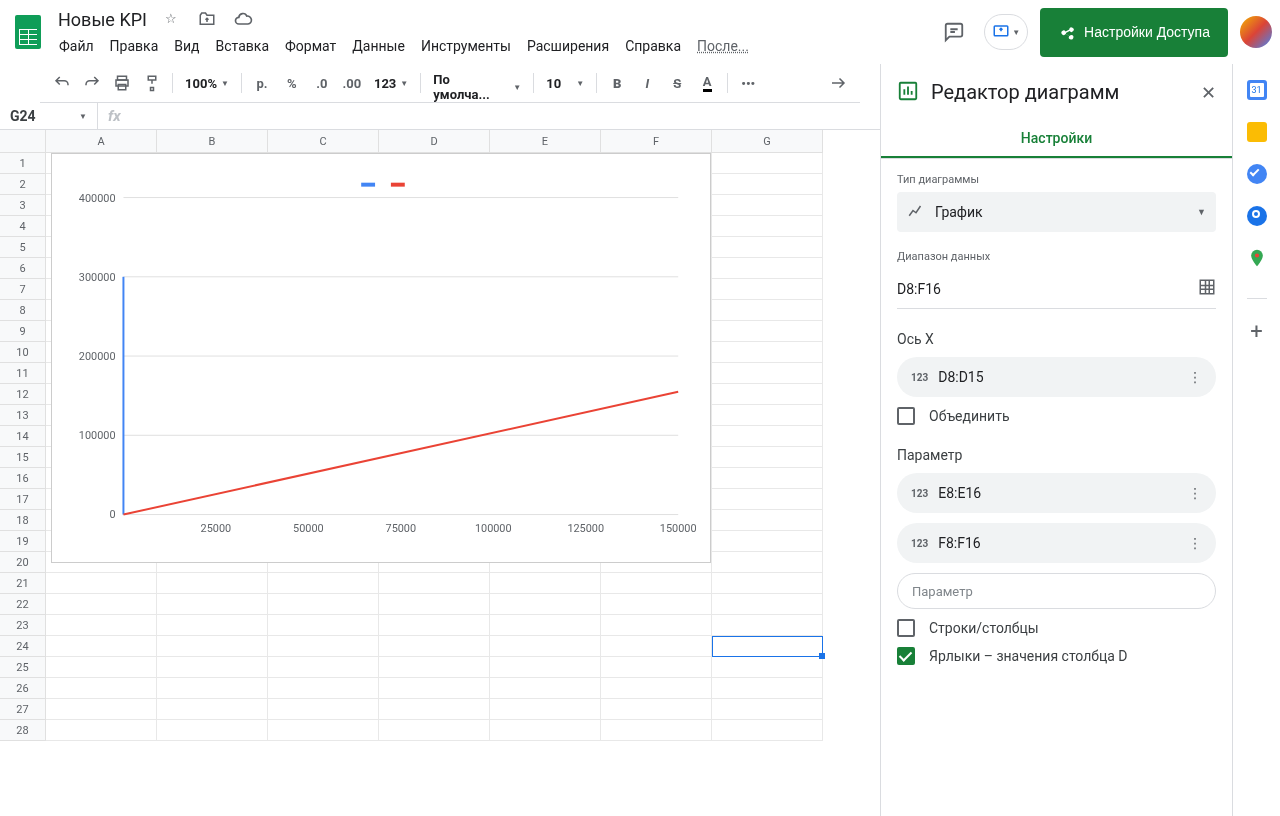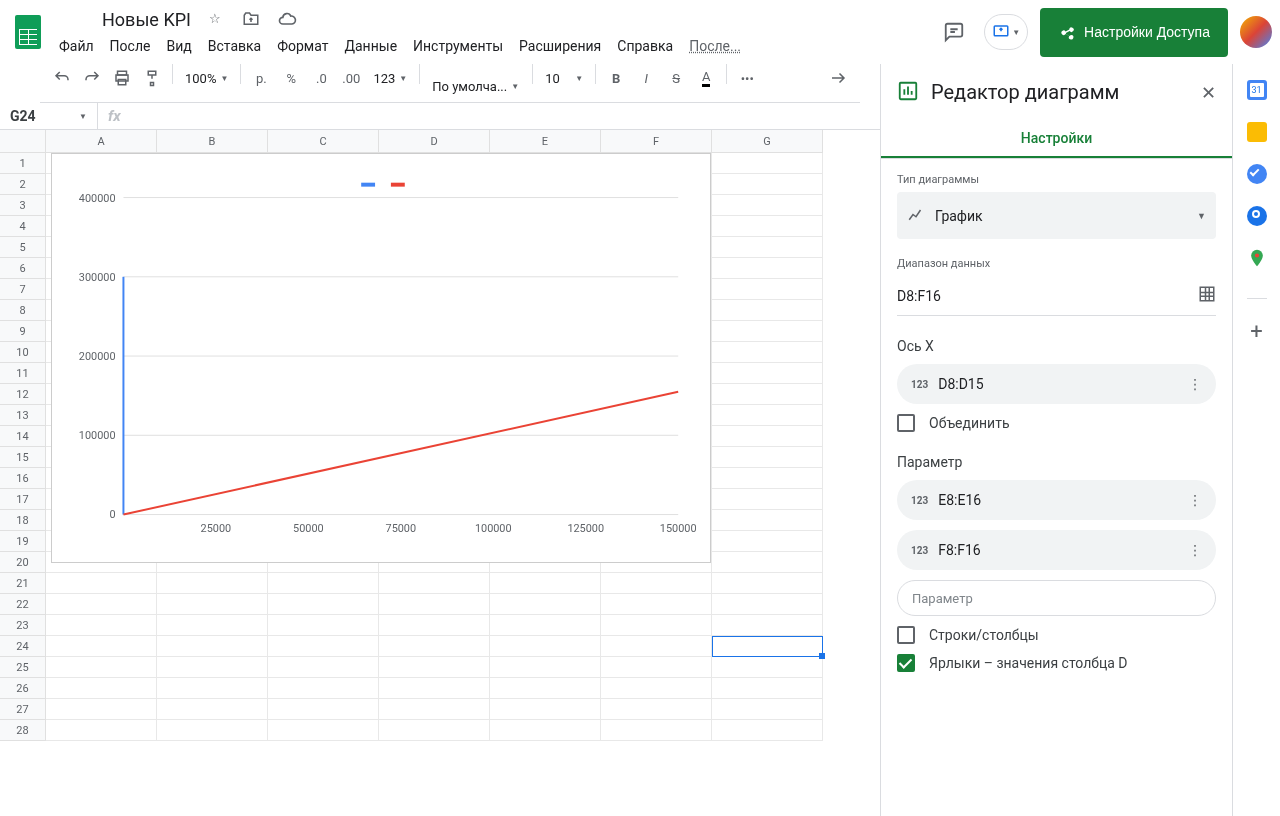--- a/index.html
+++ b/index.html
@@ -10,21 +10,21 @@
 .logo-sheet::after { content:""; position:absolute; left:4px; top:14px; right:4px; bottom:4px; background:linear-gradient(#fff 1px,transparent 1px),linear-gradient(90deg,#fff 1px,transparent 1px); background-size:9px 5px; }
 .docname { font-size:18px; color:#202124; padding:2px 6px; }
 .tb-icon { width:24px; height:24px; display:inline-flex; align-items:center; justify-content:center; color:#5f6368; cursor:pointer; margin:0 6px; }
 .menus { display:flex; gap:2px; margin-top:2px; }
 .menus span { padding:4px 7px; cursor:pointer; color:#202124; font-size:14px; }
 .menus .last { color:#5f6368; text-decoration:underline dotted; }
 .right-tools { margin-left:auto; display:flex; align-items:center; gap:12px; }
 .btn-present { width:44px; height:36px; border:1px solid #dadce0; border-radius:40px; display:flex; align-items:center; justify-content:center; color:#1a73e8; }
 .btn-share { background:#188038; color:#fff; border:none; border-radius:4px; height:49px; padding:0 18px; font-size:14px; font-weight:500; display:flex; align-items:center; gap:8px; cursor:pointer; }
 .avatar { width:32px; height:32px; border-radius:50%; background:linear-gradient(135deg,#f4b400,#db4437,#4285f4); }
-.toolbar { height:39px; border-bottom:1px solid #dadce0; display:flex; align-items:flex-start; padding:0 8px; gap:2px; margin-left:40px; margin-right:420px; }
+.toolbar { height:39px; border-bottom:1px solid #dadce0; display:flex; align-items:center; padding:0 8px; gap:2px; margin-left:40px; margin-right:420px;font-weight:bold; }
 .tbtn { min-width:28px; height:28px; display:inline-flex; align-items:center; justify-content:center; color:#5f6368; border-radius:2px; cursor:pointer; padding:0 4px; }
 .tsep { width:1px; height:20px; background:#dadce0; margin:0 4px; }
 .tsel { display:flex; align-items:center; gap:4px; padding:0 6px; height:28px; cursor:pointer; }
 .tsel .caret { font-size:8px; color:#5f6368; }
 .formula-bar { height:27px; border-bottom:1px solid #dadce0; display:flex; align-items:center;font-weight:bold; }
 .name-box { width:98px; height:100%; border-right:1px solid #dadce0; display:flex; align-items:center; padding:0 10px; font-size:14px; color:#3c4043; justify-content:space-between; }
 .fx { padding:0 10px; color:#bdc1c6; font-style:italic; font-size:15px; }
 .main { display:flex; height:calc(816px - 64px - 39px - 27px); }
 .sheet { flex:1; position:relative; overflow:hidden; border-right:1px solid #dadce0; }
 .grid-head { display:flex; height:23px; }
@@ -42,21 +42,21 @@
 .chart svg { width:100%; height:100%; }
 .panel { width:352px; border-left:1px solid #dadce0; display:flex; flex-direction:column; position:absolute; right:48px; top:64px; bottom:0; background:#fff; }
 .panel-head { display:flex; align-items:center; gap:12px; padding:12px 16px; height:56px; }
 .panel-head .pict { color:#188038; }
 .panel-head .ptitle { font-size:20px; flex:1; }
 .panel-tabs { display:flex; border-bottom:1px solid #dadce0; }
 .panel-tabs div { flex:1; text-align:center; padding:10px 4px; font-size:14px; color:#5f6368; cursor:pointer; }
 .panel-tabs .active { color:#188038; border-bottom:2px solid #188038; font-weight:500; }
 .panel-body { padding:6px 16px 16px 16px; overflow-y:auto; flex:1; font-size:14px; }
 .field-label { font-size:11px; color:#5f6368; margin:8px 0 6px 0; }
-.select-box { display:flex; align-items:center; gap:10px; background:#f1f3f4; border-radius:4px; height:47px; padding:0 10px; cursor:pointer; justify-content:space-between; }
+.select-box { display:flex; align-items:center; gap:10px; background:#f1f3f4; border-radius:4px; height:40px; padding:0 10px; cursor:pointer; justify-content:space-between; }
 .input-row { display:flex; align-items:center; justify-content:space-between; border-bottom:1px solid #dadce0; height:40px; }
 .section-h { font-size:14px; color:#3c4043; margin:22px 0 10px 0; }
 .chip { display:flex; align-items:center; gap:10px; background:#f1f3f4; border-radius:20px; height:40px; padding:0 14px; margin-bottom:10px; justify-content:space-between; cursor:pointer; }
 .chip .ico123 { font-size:10px; font-weight:bold; color:#5f6368; }
 .chip .chtext { flex:1; }
 .chip-empty { border:1px solid #dadce0; background:transparent; border-radius:20px; height:36px; display:flex; align-items:center; padding:0 14px; color:#80868b; font-size:13px; margin-bottom:10px; }
 .chk-row { display:flex; align-items:center; gap:14px; margin:10px 0; font-size:14px; color:#3c4043; cursor:pointer; }
 .chk { width:18px; height:18px; border:2px solid #5f6368; border-radius:2px; }
 .chk.on { background:#188038; border-color:#188038; position:relative; }
 .chk.on::after { content:""; position:absolute; left:3px; top:0px; width:5px; height:10px; border:solid #fff; border-width:0 2px 2px 0; transform:rotate(45deg); }
@@ -67,38 +67,38 @@
 .scroll-thumb { position:absolute; left:2px; right:2px; top:520px; height:70px; background:#dadce0; border-radius:6px; }
 </style>
 </head>
 <body>
 
 <div class="titlebar">
   <div class="logo">
       <div class="logo-sheet"></div>
     </div>
   <div style="display:flex;flex-direction:column;">
-    <div style="display:flex;align-items:flex-start;margin-left:44px;">
+    <div style="display:flex;align-items:flex-start;">
       <span class="docname">Новые KPI</span>
       <span class="tb-icon">☆</span>
       <span class="tb-icon">
           <svg width="18" height="18" viewBox="0 0 24 24" fill="none" stroke="#5f6368" stroke-width="2">
             <path d="M3 7l2-3h5l2 3h9v12H3z"></path>
             <path d="M12 11v5m-2-3l2-2 2 2"></path>
           </svg>
         </span>
       <span class="tb-icon">
           <svg width="20" height="20" viewBox="0 0 24 24" fill="none" stroke="#5f6368" stroke-width="2">
             <path d="M18 18H7a4 4 0 010-8 5 5 0 019.6-1.5A3.5 3.5 0 1118 18z"></path>
           </svg>
         </span>
     </div>
     <div class="menus">
       <span>Файл</span>
-      <span>После</span>
+      <span>Правка</span>
       <span>Вид</span>
       <span>Вставка</span>
       <span>Формат</span>
       <span>Данные</span>
       <span>Инструменты</span>
       <span>Расширения</span>
       <span>Справка</span>
       <span class="last">После...</span>
     </div>
   </div>

